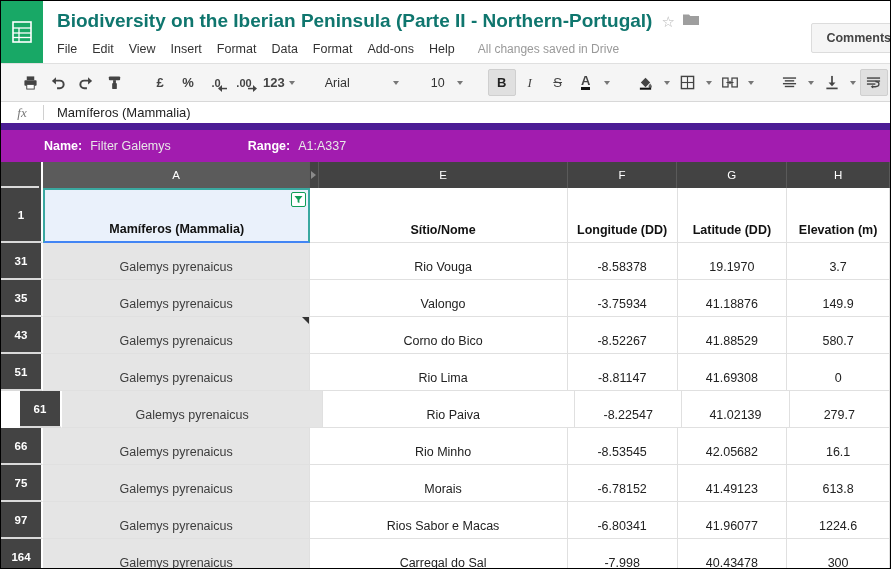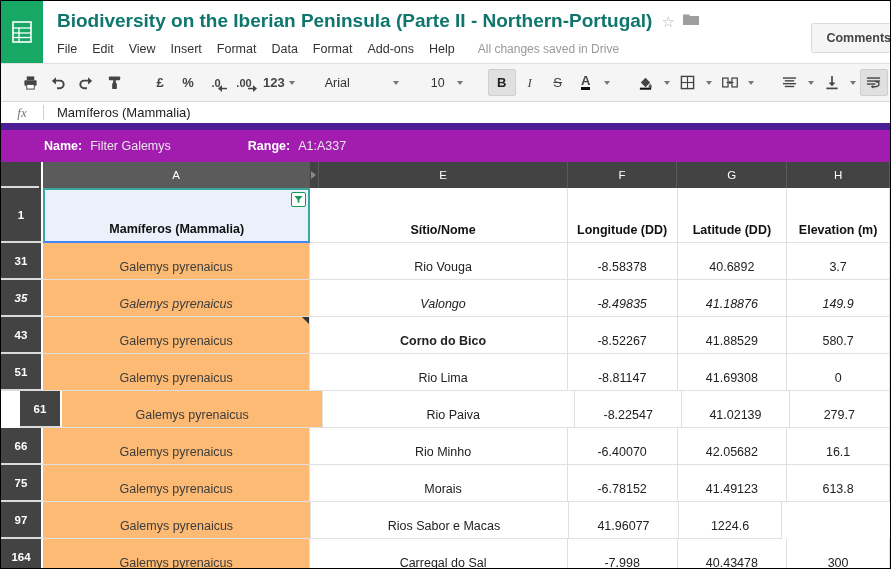--- a/index.html
+++ b/index.html
@@ -91,21 +91,21 @@
     width:42px; background:#434343; color:#fff; font-size:11.5px; font-weight:bold;
     display:flex; align-items:center; justify-content:center;
     border-right:2px solid #fff; border-bottom:2px solid #dadada; flex:0 0 42px; position:relative;
   }
   .cell {
     border-right:1px solid #e0e0e0; border-bottom:1px solid #e0e0e0;
     display:flex; align-items:flex-end; justify-content:center;
     font-size:12.5px; color:#222; padding-bottom:5px; background:#fff; position:relative;
     overflow:hidden; white-space:nowrap;
   }
-  .cell.spA { background:#fdba74; color:#3c3c3c; }
+  .cell.spA { background:#e5e5e5; color:#3c3c3c; }
   .cell.header-cell { font-weight:bold; color:#111; }
 
   .cell-a1 {
     background:#eaf1fb; border:2px solid #3aa8a0; border-bottom:2px solid #4285f4;
     font-weight:bold; color:#111;
   }
   .filter-badge {
     position:absolute; right:2px; top:2px; width:15px; height:15px;
     background:#fff; border:1.5px solid #0f9d58; border-radius:2px;
     display:flex; align-items:center; justify-content:center;
@@ -369,42 +369,42 @@
         <div class="cell header-cell" style="width:110px;">Latitude (DD)</div>
         <div class="cell header-cell" style="width:103px;">Elevation (m)</div>
       </div>
 
       <div class="grid-row" style="height:37px;">
         <div class="row-h">31</div>
         <div class="cell spA" style="width:268px;">Galemys pyrenaicus</div>
         <div class="gap-col rowgap"></div>
         <div class="cell" style="width:249px;">Rio Vouga</div>
         <div class="cell" style="width:110px;">-8.58378</div>
-        <div class="cell" style="width:110px;">40.6892</div>
+        <div class="cell" style="width:110px;">19.1970</div>
         <div class="cell" style="width:103px;">3.7</div>
       </div>
 
-      <div class="grid-row" style="height:37px;font-style:italic;">
+      <div class="grid-row" style="height:37px;">
         <div class="row-h">35</div>
         <div class="cell spA" style="width:268px;">Galemys pyrenaicus</div>
         <div class="gap-col rowgap"></div>
         <div class="cell" style="width:249px;">Valongo</div>
-        <div class="cell" style="width:110px;">-8.49835</div>
+        <div class="cell" style="width:110px;">-3.75934</div>
         <div class="cell" style="width:110px;">41.18876</div>
         <div class="cell" style="width:103px;">149.9</div>
       </div>
 
       <div class="grid-row" style="height:37px;">
         <div class="row-h">43</div>
         <div class="cell spA" style="width:268px;">
           <span>Galemys pyrenaicus</span>
           <span class="note-tri"></span>
         </div>
         <div class="gap-col rowgap"></div>
-        <div class="cell" style="width:249px;font-weight:bold;">Corno do Bico</div>
+        <div class="cell" style="width:249px;">Corno do Bico</div>
         <div class="cell" style="width:110px;">-8.52267</div>
         <div class="cell" style="width:110px;">41.88529</div>
         <div class="cell" style="width:103px;">580.7</div>
       </div>
 
       <div class="grid-row" style="height:37px;">
         <div class="row-h">51</div>
         <div class="cell spA" style="width:268px;">Galemys pyrenaicus</div>
         <div class="gap-col rowgap"></div>
         <div class="cell" style="width:249px;">Rio Lima</div>
@@ -421,40 +421,41 @@
         <div class="cell" style="width:110px;">-8.22547</div>
         <div class="cell" style="width:110px;">41.02139</div>
         <div class="cell" style="width:103px;">279.7</div>
       </div>
 
       <div class="grid-row" style="height:37px;">
         <div class="row-h">66</div>
         <div class="cell spA" style="width:268px;">Galemys pyrenaicus</div>
         <div class="gap-col rowgap"></div>
         <div class="cell" style="width:249px;">Rio Minho</div>
-        <div class="cell" style="width:110px;">-6.40070</div>
+        <div class="cell" style="width:110px;">-8.53545</div>
         <div class="cell" style="width:110px;">42.05682</div>
         <div class="cell" style="width:103px;">16.1</div>
       </div>
 
       <div class="grid-row" style="height:37px;">
         <div class="row-h">75</div>
         <div class="cell spA" style="width:268px;">Galemys pyrenaicus</div>
         <div class="gap-col rowgap"></div>
         <div class="cell" style="width:249px;">Morais</div>
         <div class="cell" style="width:110px;">-6.78152</div>
         <div class="cell" style="width:110px;">41.49123</div>
         <div class="cell" style="width:103px;">613.8</div>
       </div>
 
       <div class="grid-row" style="height:37px;">
         <div class="row-h">97</div>
         <div class="cell spA" style="width:268px;">Galemys pyrenaicus</div>
         <div class="gap-col rowgap"></div>
         <div class="cell" style="width:249px;">Rios Sabor e Macas</div>
+        <div class="cell" style="width:110px;">-6.80341</div>
         <div class="cell" style="width:110px;">41.96077</div>
         <div class="cell" style="width:103px;">1224.6</div>
       </div>
 
       <div class="grid-row" style="height:37px;">
         <div class="row-h">164</div>
         <div class="cell spA" style="width:268px;">Galemys pyrenaicus</div>
         <div class="gap-col rowgap"></div>
         <div class="cell" style="width:249px;">Carregal do Sal</div>
         <div class="cell" style="width:110px;">-7.998</div>

